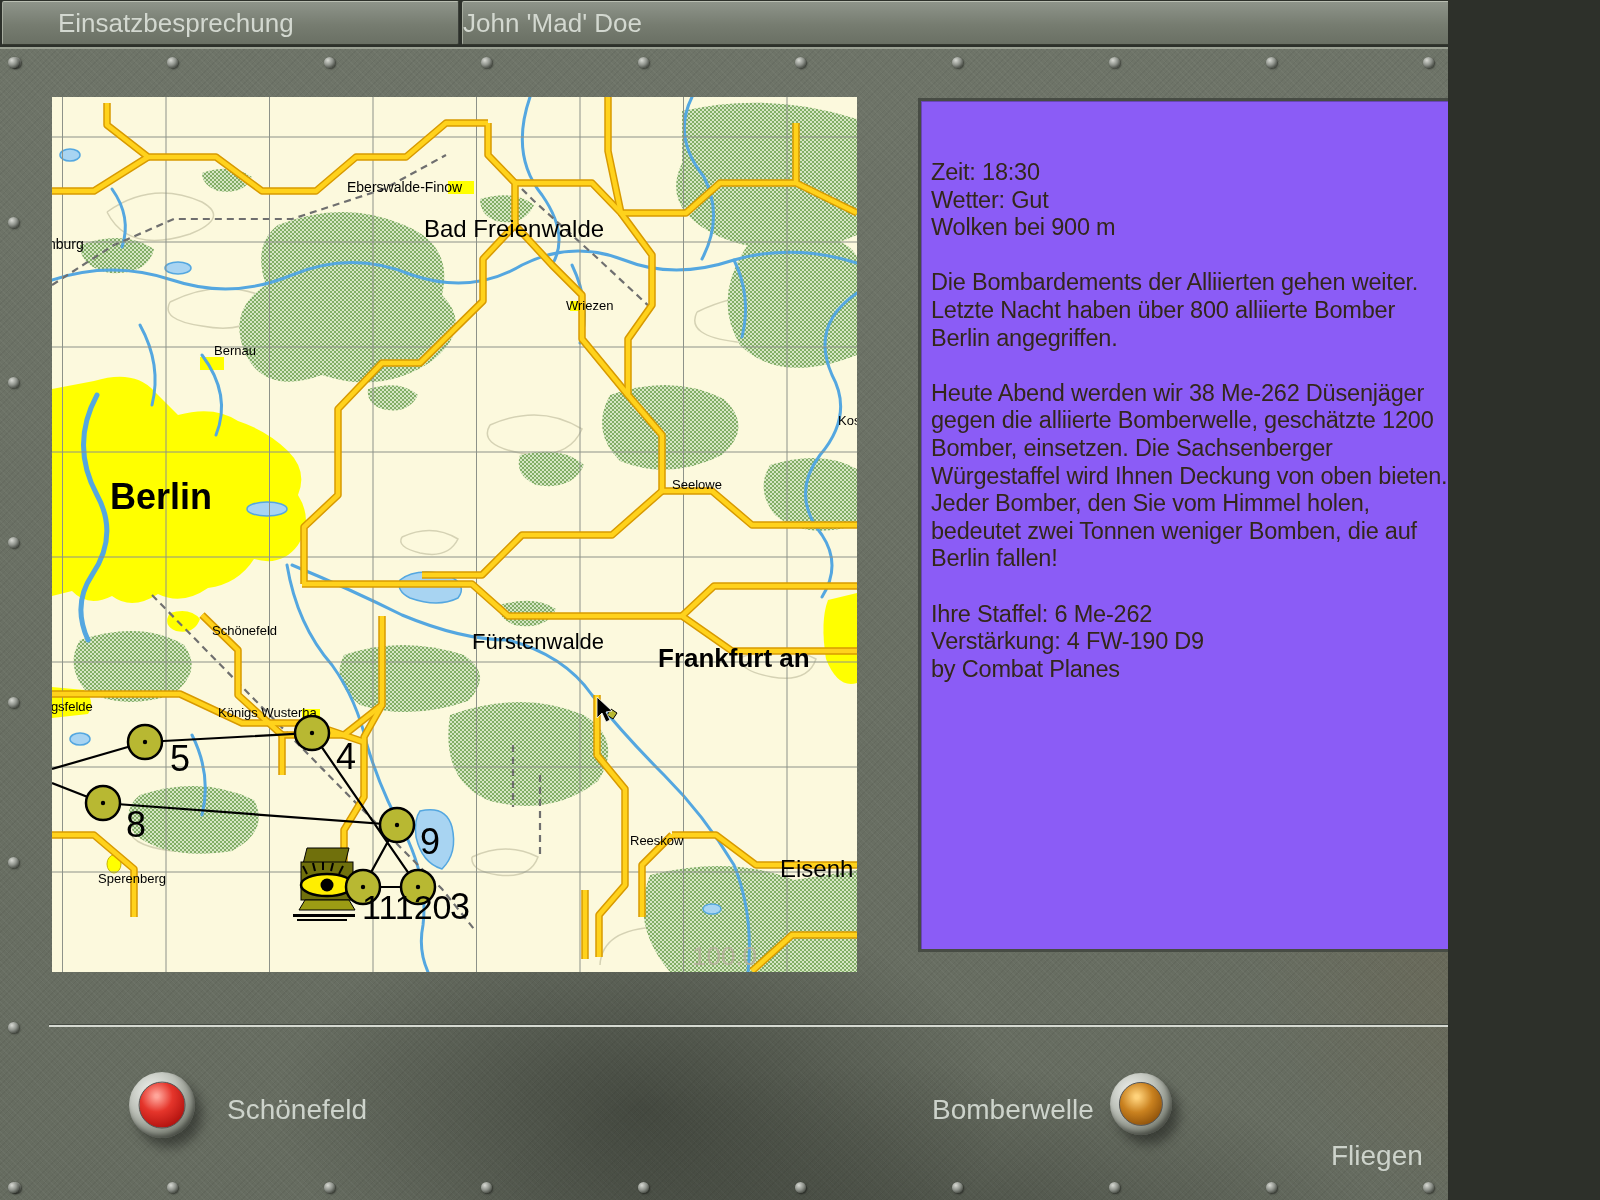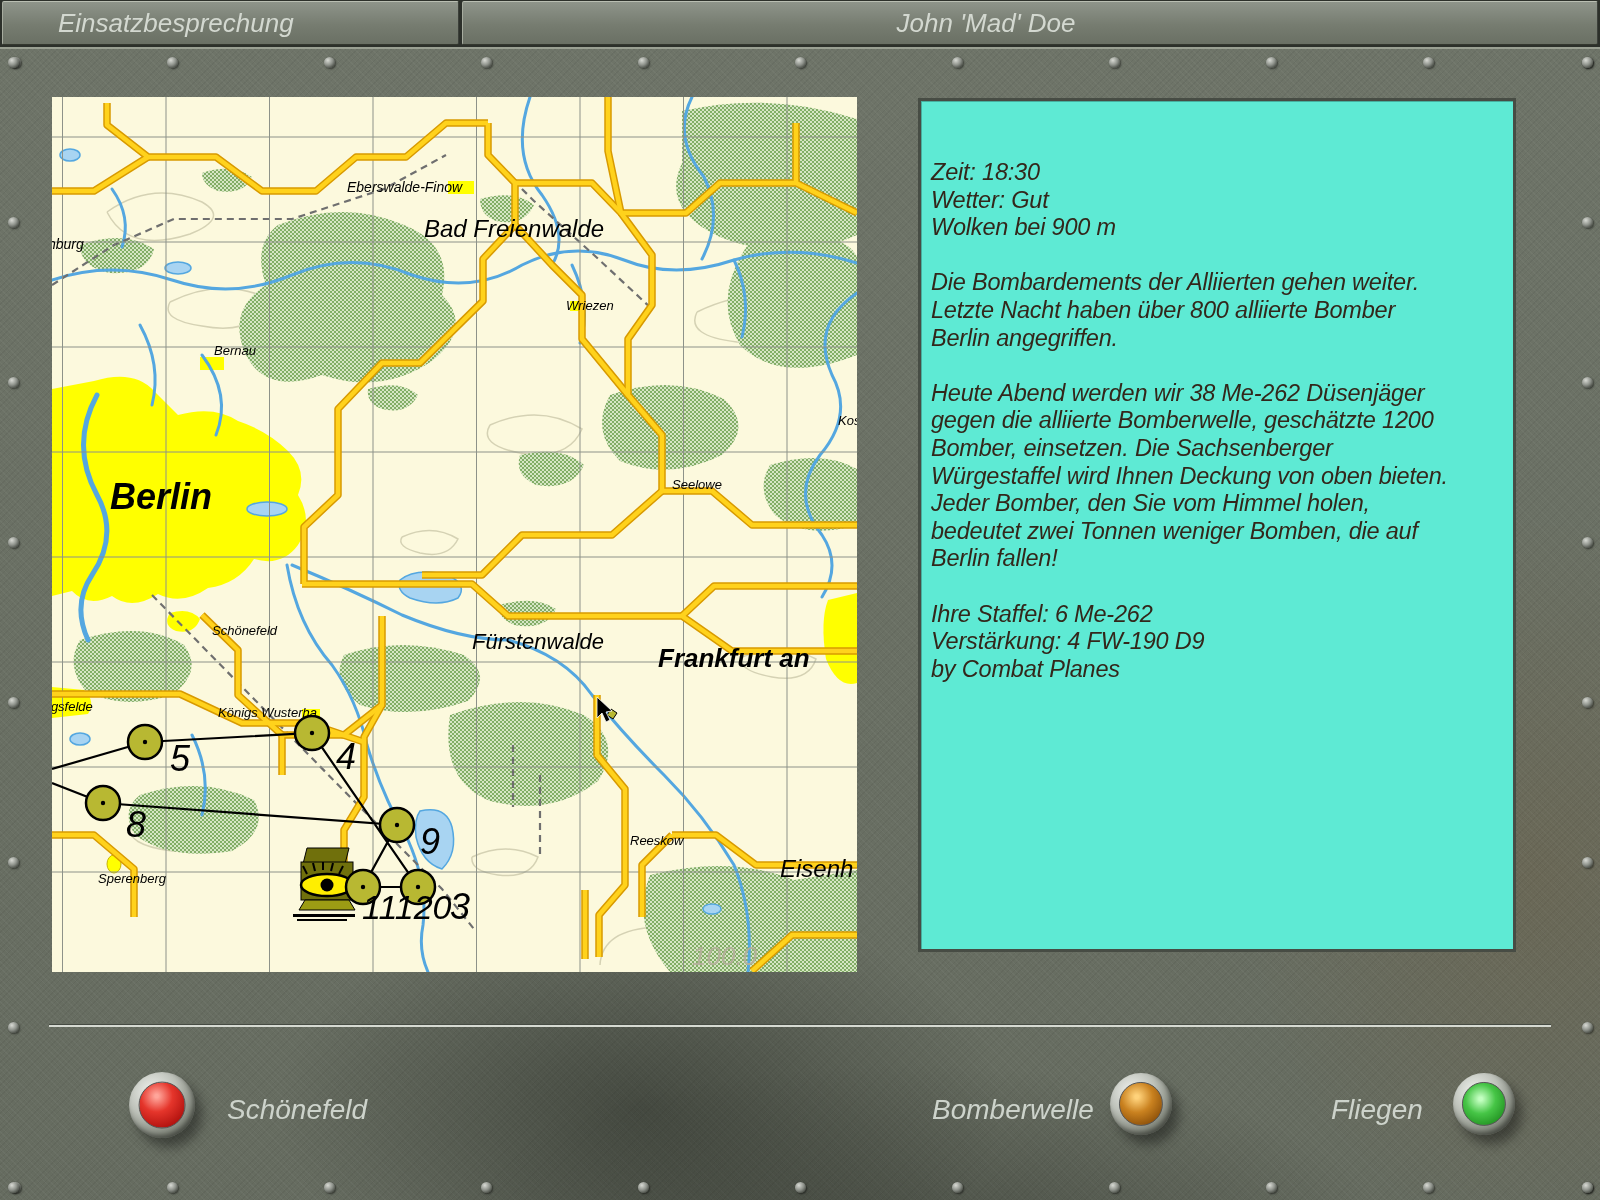--- a/index.html
+++ b/index.html
@@ -1,45 +1,45 @@
 <!DOCTYPE html>
 <html><head>
 <meta charset="utf-8">
 <style>
   html,body{margin:0;padding:0;background:#2d302a;}
-  .screen{position:relative;width:1600px;height:1200px;overflow:hidden;
-    font-family:"Liberation Sans",sans-serif;background:#31352f;font-style:italic;}
+  .screen{position:relative;width:1448px;height:1200px;overflow:hidden;
+    font-family:"Liberation Sans",sans-serif;background:#31352f;}
   
   .tabbar{position:absolute;left:0;top:0;width:1600px;height:47px;background:#2c302a;}
   .tab{position:absolute;top:1px;height:44px;box-sizing:border-box;
     background:linear-gradient(180deg,#8e948a 0%,#767c70 55%,#6a7064 100%);
     border-top:1px solid #b9beb2;border-left:1px solid #a7ac9f;
     border-right:1px solid #3c403a;border-bottom:1px solid #34382f;border-radius:2px;
     color:#d3d8d0;font-size:26px;line-height:42px;}
   .tab-left{left:2px;width:457px;padding-left:55px;}
-  .tab-right{left:462px;width:1136px;text-align:center;padding-right:88px;}
+  .tab-right{left:462px;width:1136px;text-align:left;padding-right:88px;}
   
   .main-panel{position:absolute;left:0;top:47px;width:1600px;height:1153px;
     border-top:2px solid #9aa092;box-sizing:border-box;
     background:
       radial-gradient(ellipse 520px 300px at 40% 92%, rgba(22,25,20,.42), transparent 70%),
       radial-gradient(ellipse 700px 260px at 57% 104%, rgba(22,25,20,.34), transparent 70%),
       radial-gradient(ellipse 420px 520px at 96% 72%, rgba(115,72,26,.16), transparent 70%),
       repeating-linear-gradient(45deg, rgba(255,255,255,.035) 0 1px, transparent 1px 4px),
       repeating-linear-gradient(-45deg, rgba(0,0,0,.05) 0 1px, transparent 1px 4px),
       linear-gradient(#6e7468,#666c60);}
   .screw{position:absolute;width:11px;height:11px;border-radius:50%;
     background:radial-gradient(circle at 35% 30%, #d8dad4, #8f938c 45%, #50544d 75%, #3a3d38);
     box-shadow:1px 1px 2px rgba(0,0,0,.5);}
   
   .map-svg{position:absolute;left:52px;top:97px;}
   .map-svg text{font-family:"Liberation Sans",sans-serif;}
   
   .briefing{position:absolute;left:918px;top:98px;width:598px;height:854px;box-sizing:border-box;
-    background:#5eead4;border:3px solid #474c44;box-shadow:inset 1px 1px 0 rgba(0,0,0,.25);
+    background:#8b5cf6;border:3px solid #474c44;box-shadow:inset 1px 1px 0 rgba(0,0,0,.25);
     padding:58px 4px 0 10px;}
   .briefing-text{white-space:pre-line;color:#33271b;font-size:23.5px;line-height:27.6px;
     letter-spacing:-0.2px;}
   
   .divider{position:absolute;left:49px;top:1024px;width:1502px;height:2px;background:#d6dad2;
     border-top:1px solid #454a42;}
   .lamp{position:absolute;border-radius:50%;
     background:radial-gradient(circle at 35% 30%, #f1f3ef, #bdc1b9 40%, #7a7f74 72%, #4b4f46);
     box-shadow:7px 9px 12px rgba(0,0,0,.4), inset -2px -3px 4px rgba(0,0,0,.35);cursor:pointer;}
   .dome{position:absolute;left:50%;top:50%;transform:translate(-50%,-50%);
@@ -324,21 +324,21 @@
   <div class="lamp" style="left:129px;top:1072px;width:66px;height:66px;">
     <div class="dome dome-red"></div>
   </div>
   <div class="btn-label" style="left:227px;top:1093px;">Schönefeld</div>
 
   <div class="btn-label" style="left:932px;top:1093px;">Bomberwelle</div>
   <div class="lamp" style="left:1110px;top:1073px;width:62px;height:62px;">
     <div class="dome dome-amber"></div>
   </div>
 
-  <div class="btn-label" style="left:1331px;top:1093px;">Fliegen</div>
+  <div class="btn-label" style="left:1331px;top:1139px;">Fliegen</div>
   <div class="lamp" style="left:1453px;top:1073px;width:62px;height:62px;">
     <div class="dome dome-green"></div>
   </div>
 
 <div class="screw" style="left: 10px; top: 57px;"></div>
     <div class="screw" style="left: 10px; top: 1182px;"></div>
     <div class="screw" style="left: 167px; top: 57px;"></div>
     <div class="screw" style="left: 167px; top: 1182px;"></div>
     <div class="screw" style="left: 324px; top: 57px;"></div>
     <div class="screw" style="left: 324px; top: 1182px;"></div>

